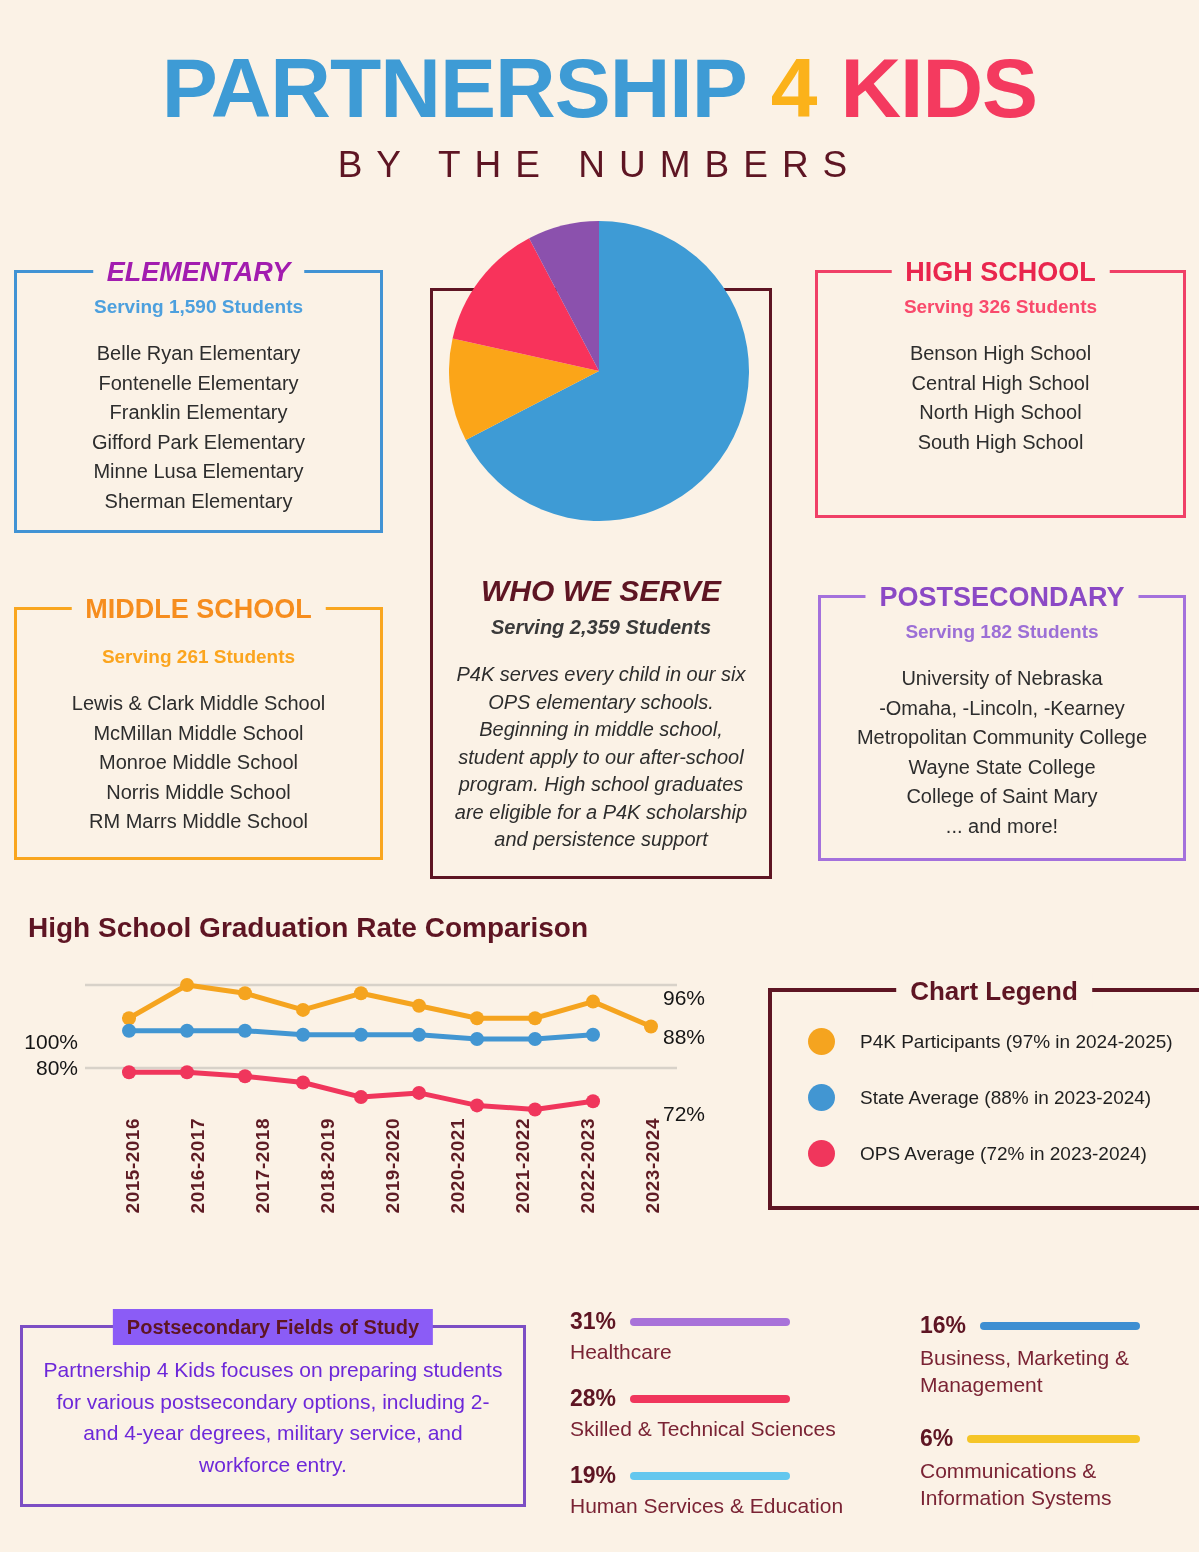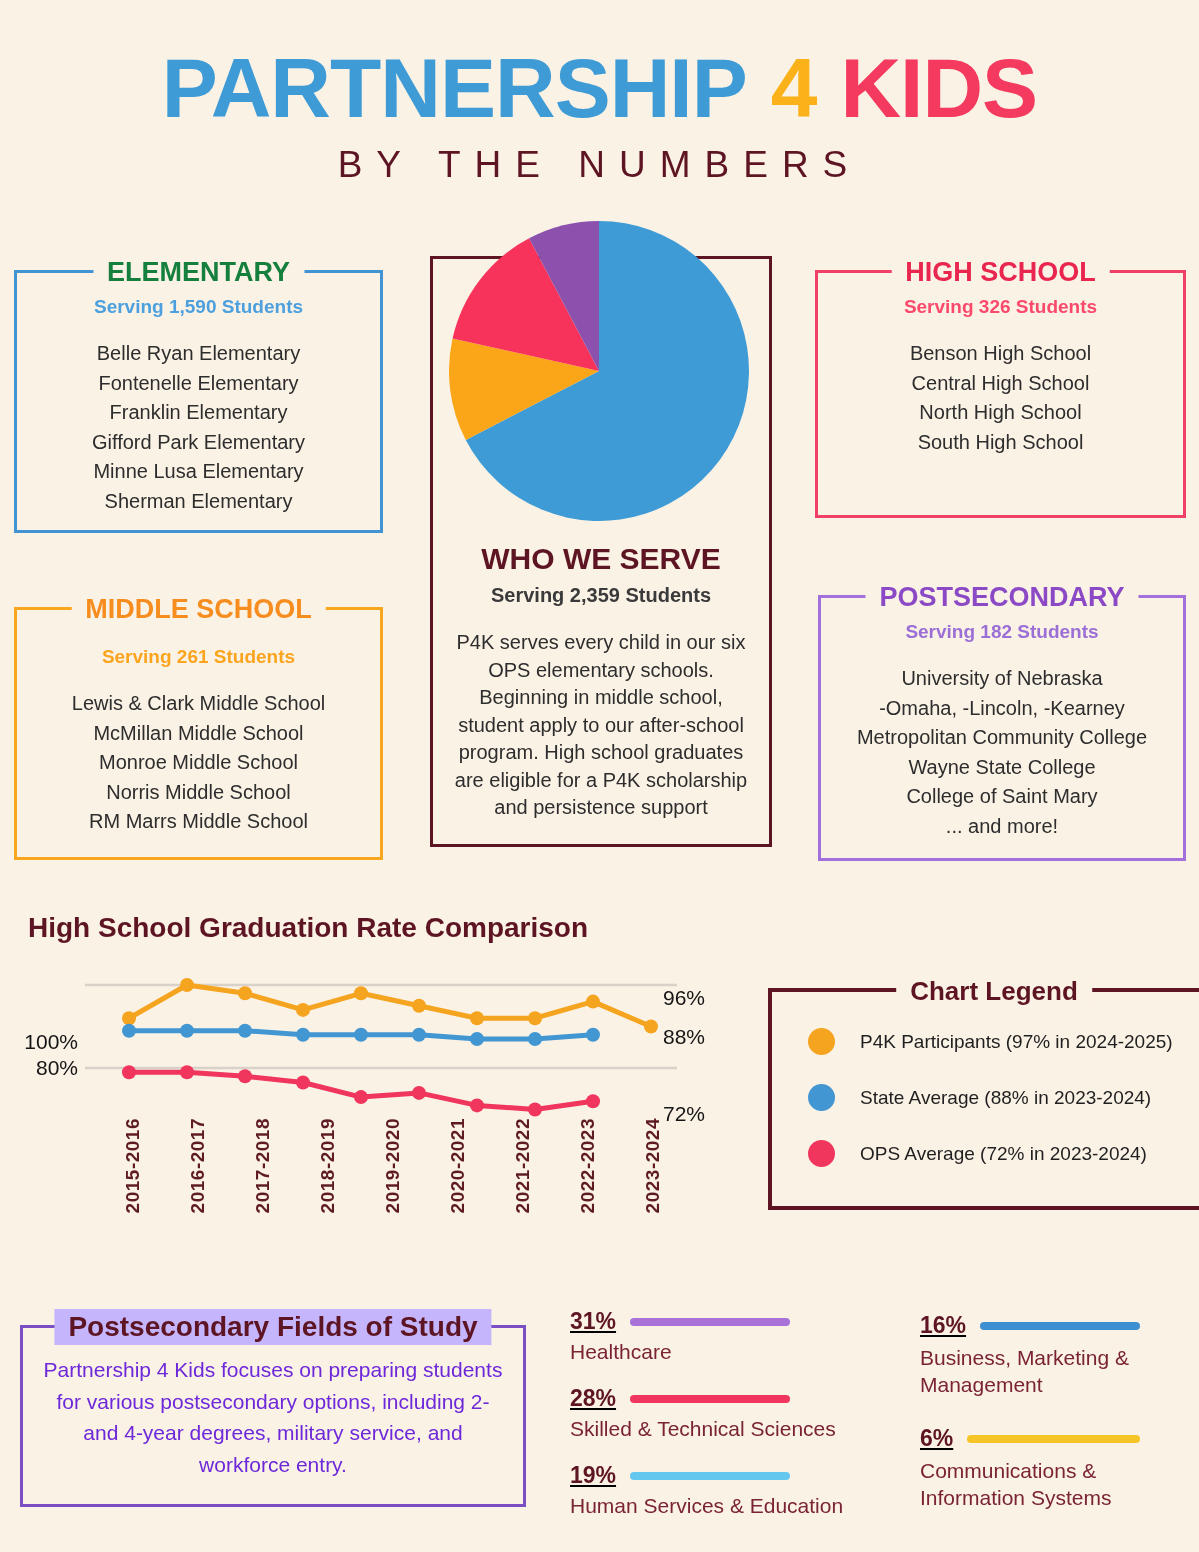--- a/index.html
+++ b/index.html
@@ -12,21 +12,21 @@
   .subtitle{margin-top:6px;font-size:37px;font-weight:400;letter-spacing:14px;color:#5E1523;}
   
   .box{position:absolute;border:3px solid;text-align:center;box-sizing:border-box;}
   .box-title{position:absolute;top:-19px;left:50%;transform:translateX(-50%);
              background:#FBF2E6;padding:0 14px;font-weight:800;font-size:27px;
              line-height:36px;white-space:nowrap;}
   .serving{margin-top:23px;font-size:19px;font-weight:600;}
   .school-list{list-style:none;margin:21px 0 0;padding:0;font-size:20px;line-height:29.5px;color:#2D2D2D;}
   .mt-extra{margin-top:36px;}
   
-  .who-box{left:430px;top:256px;width:342px;height:591px;border-color:#5E1523;}
+  .who-box{left:430px;top:288px;width:342px;height:591px;border-color:#5E1523;font-style:italic;}
   .pie-wrap{position:absolute;left:449px;top:221px;width:300px;height:300px;z-index:3;}
   .who-title{margin-top:283px;font-size:30px;font-weight:800;color:#5E1523;}
   .who-serving{margin-top:8px;font-size:20px;font-weight:600;color:#3A3A3A;}
   .who-desc{margin:22px 14px 0;font-size:20px;line-height:27.5px;color:#2D2D2D;}
   
   .chart-title{position:absolute;left:28px;top:912px;font-size:28px;font-weight:800;color:#5E1523;}
   .chart-svg{position:absolute;left:20px;top:955px;width:700px;height:300px;}
   .ylab{position:absolute;font-size:21px;color:#151515;}
   .ylab-left{width:60px;text-align:right;}
   .xlabels{position:absolute;left:100px;top:1118px;width:585px;height:124px;display:flex;}
@@ -35,49 +35,49 @@
                font-weight:600;color:#5E1B24;letter-spacing:.5px;}
   
   .legend-box{left:768px;top:988px;width:452px;height:222px;border-color:#5E1523;border-width:4px;text-align:left;}
   .legend-title{font-size:26px;color:#5E1523;}
   .legend-items{margin:36px 0 0 36px;}
   .legend-item{display:flex;align-items:center;margin-bottom:29px;}
   .legend-dot{width:27px;height:27px;border-radius:50%;margin-right:25px;flex:none;}
   .legend-label{font-size:19px;color:#1F1F1F;}
   
   .fields-box{left:20px;top:1325px;width:506px;height:182px;border-color:#7C4EC4;}
-  .fields-title{font-size:28px;color:#5E1523;background:#c4b5fd;}
+  .fields-title{font-size:20px;color:#5E1523;background:#8b5cf6;}
   .fields-desc{margin:26px 20px 0;font-size:21px;line-height:31.5px;color:#6d28d9;font-weight:500;}
   .stats-col{position:absolute;width:220px;}
   .stats-mid{left:570px;top:1308px;}
   .stats-right{left:920px;top:1312px;}
   .stat{margin-bottom:21px;}
   .stat-right-gap{margin-bottom:27px;}
-  .stat-top{display:flex;align-items:center;width:220px;text-decoration:underline;}
+  .stat-top{display:flex;align-items:center;width:220px;}
   .stat-pct{font-size:23px;font-weight:800;color:#5E1523;flex:none;}
   .stat-bar{flex:1;height:8px;border-radius:4px;margin-left:14px;}
   .stat-label{margin-top:5px;font-size:21px;color:#7A2334;white-space:nowrap;}
   .stat-label.wrap{white-space:normal;width:240px;line-height:27px;}
 </style>
 </head>
 <body>
 
 <div class="page">
 
   <div class="header">
     <div class="h1line">
       <span style="color: rgb(62, 155, 213);">PARTNERSHIP</span>
       <span style="color: rgb(251, 178, 26);">4</span>
       <span style="color: rgb(244, 58, 95);">KIDS</span>
     </div>
     <div class="subtitle">BY THE NUMBERS</div>
   </div>
 
   <div class="box" style="left: 14px; top: 270px; width: 369px; height: 263px; border-color: rgb(65, 147, 212);">
-    <div class="box-title" style="color: #15803d;">ELEMENTARY</div>
+    <div class="box-title" style="color: #a21caf; font-style: italic;">ELEMENTARY</div>
     <div class="serving" style="color: rgb(77, 160, 222);">Serving 1,590 Students</div>
     <ul class="school-list">
       <li>Belle Ryan Elementary</li>
       <li>Fontenelle Elementary</li>
       <li>Franklin Elementary</li>
       <li>Gifford Park Elementary</li>
       <li>Minne Lusa Elementary</li>
       <li>Sherman Elementary</li>
     </ul>
   </div>

